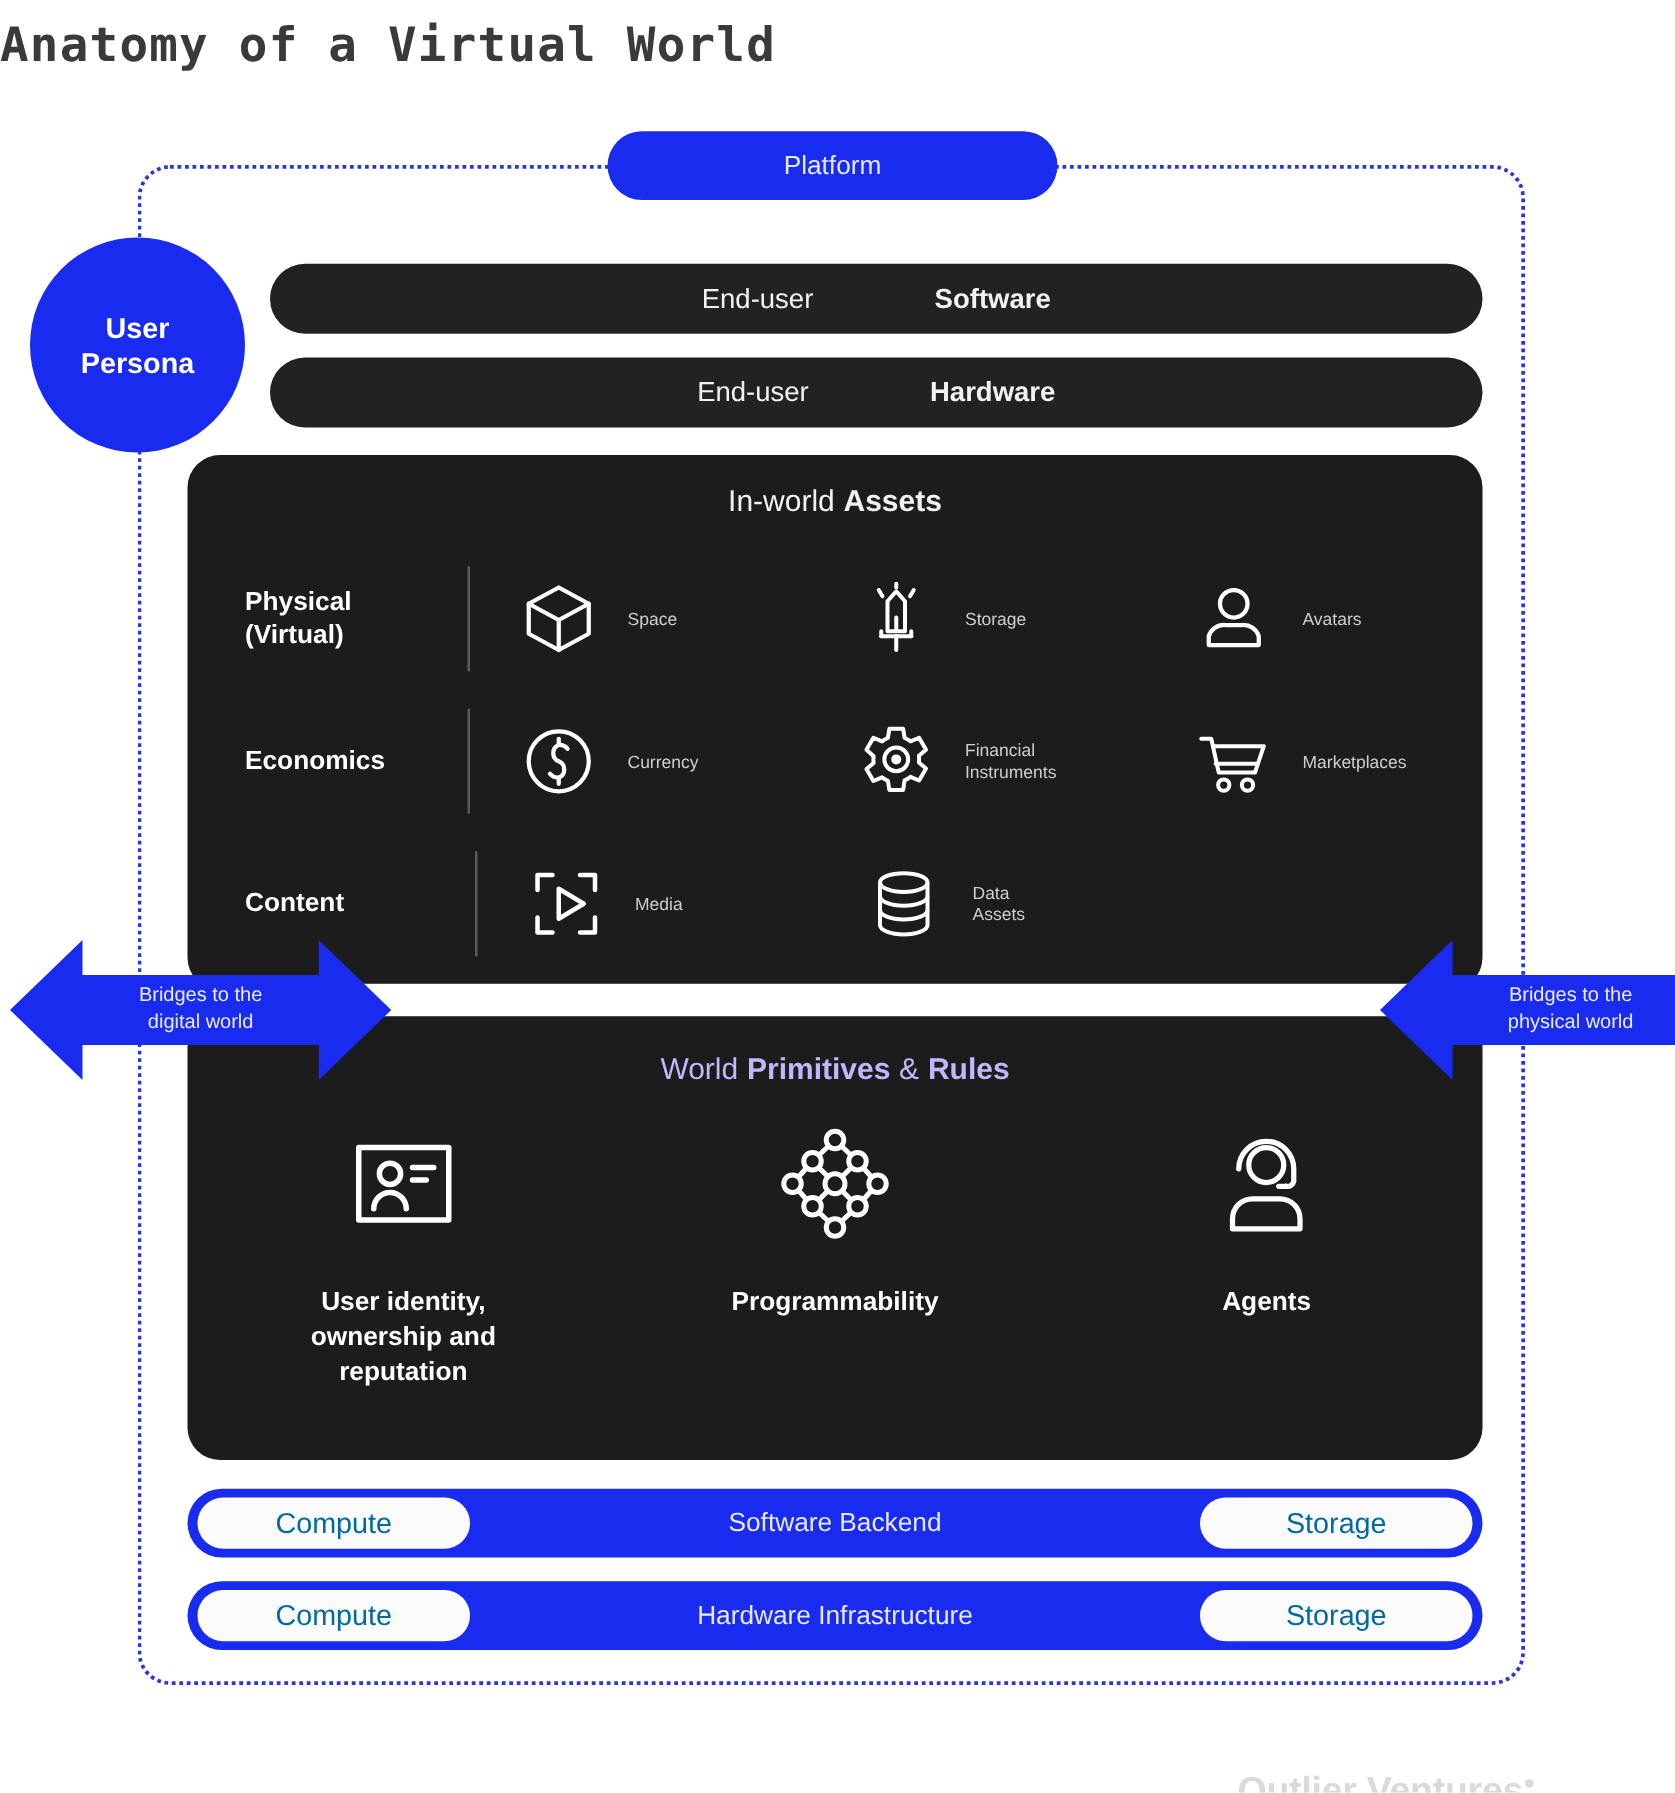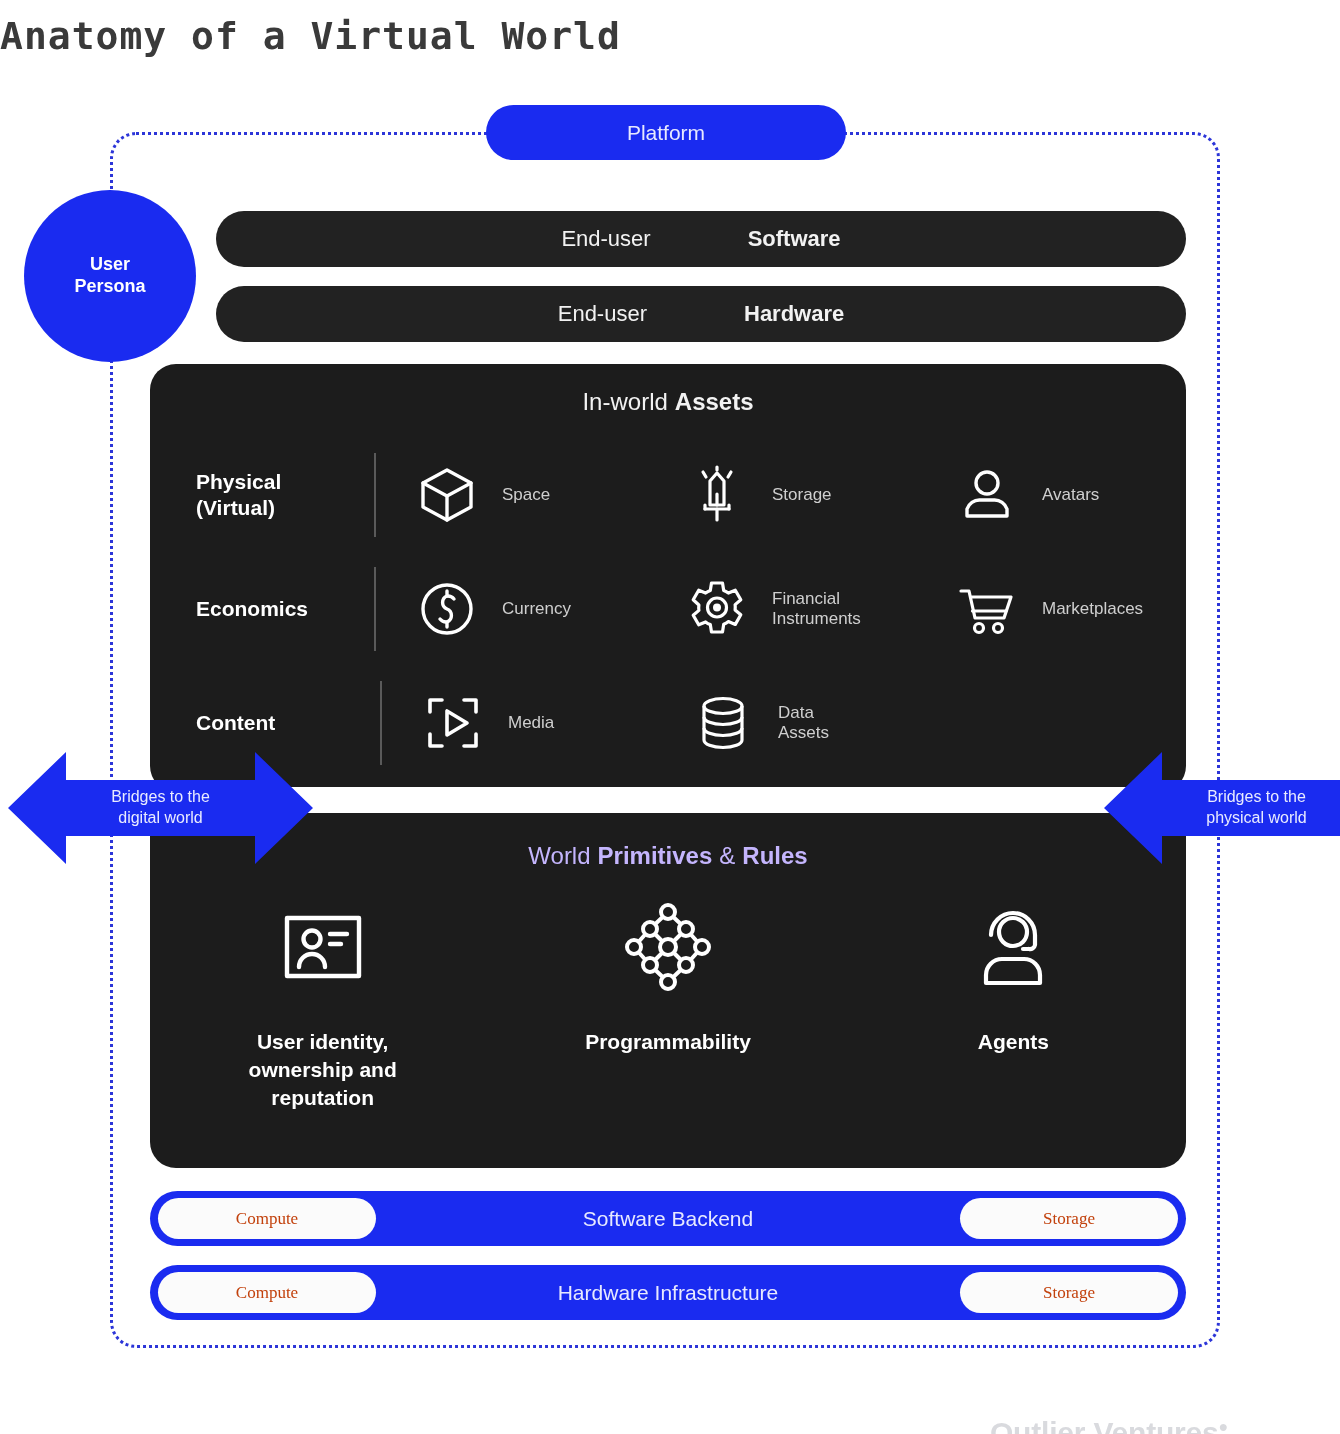--- a/index.html
+++ b/index.html
@@ -47,21 +47,21 @@
 
   
   .persona{
     position:absolute;
     left:24px;top:190px;
     width:172px;height:172px;
     background:#1a2bf0;
     border-radius:50%;
     display:flex;flex-direction:column;
     align-items:center;justify-content:center;
-    color:#ffffff;font-weight:bold;font-size:18px;
+    color:#ffffff;font-weight:bold;font-size:23px;
     line-height:1.22;
     z-index:7;
     text-align:center;
   }
 
   
   .bar{
     position:absolute;
     left:216px;width:970px;height:56px;
     background:#222222;
@@ -116,21 +116,21 @@
     padding-left:38px;
     box-sizing:border-box;
   }
   .cell .ico{
     width:66px;height:66px;
     flex:0 0 66px;
     display:flex;align-items:center;justify-content:center;
   }
   .cell .cap{
     margin-left:22px;
-    color:#cfcfcf;font-size:17px;line-height:1.2;
+    color:#cfcfcf;font-size:14px;line-height:1.2;
     font-weight:400;
   }
 
   
   .white-band{
     position:absolute;
     left:216px;top:787px;
     width:970px;height:26px;
     background:#ffffff;
     z-index:5;
@@ -174,23 +174,22 @@
     display:flex;align-items:center;
     z-index:4;
   }
   .infra.b1{top:1191px;}
   .infra.b2{top:1265px;}
   .chip{
     width:218px;height:41px;
     background:#fbfbfb;
     border-radius:21px;
     display:flex;align-items:center;justify-content:center;
-    color:#c2410c;font-size:17px;
+    color:#0369a1;font-size:23px;
     flex:0 0 218px;
-    font-family:Liberation Serif, serif;
   }
   .chip.left{margin-left:8px;}
   .chip.right{margin-right:8px;}
   .infra .mid{
     flex:1;text-align:center;
     color:#e7e9ff;font-size:21px;
   }
 
   
   .bridge{

